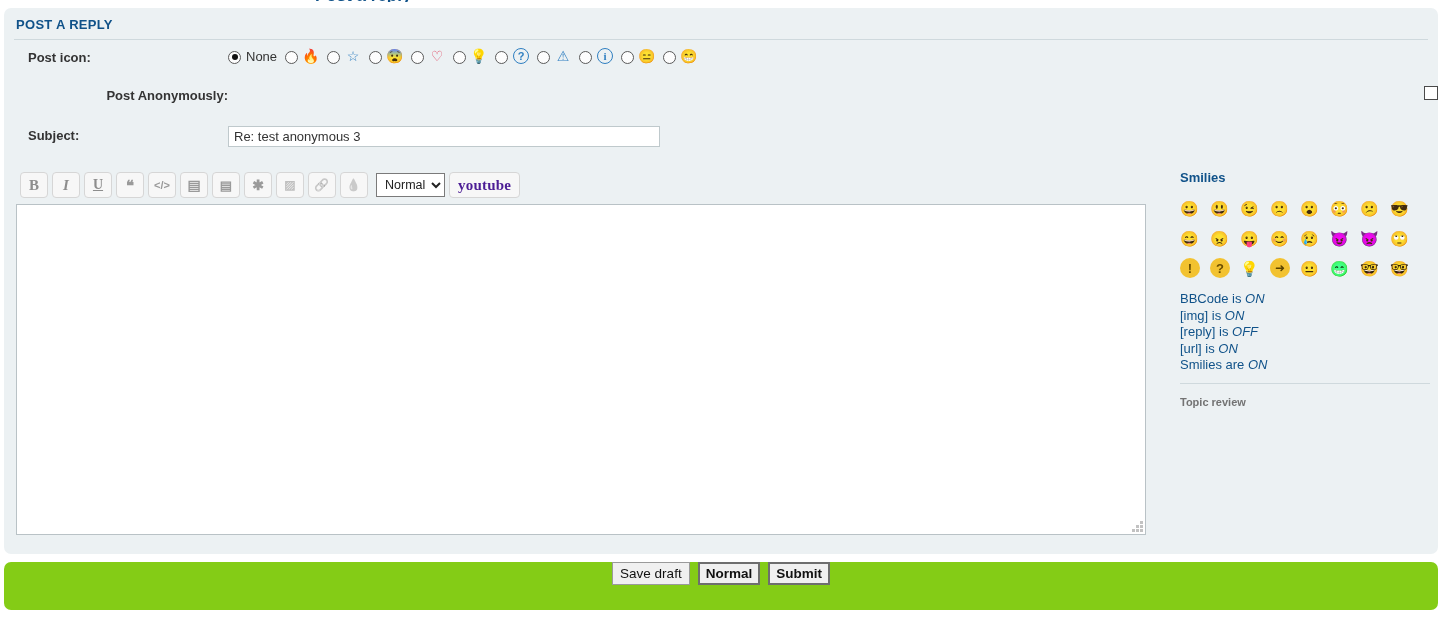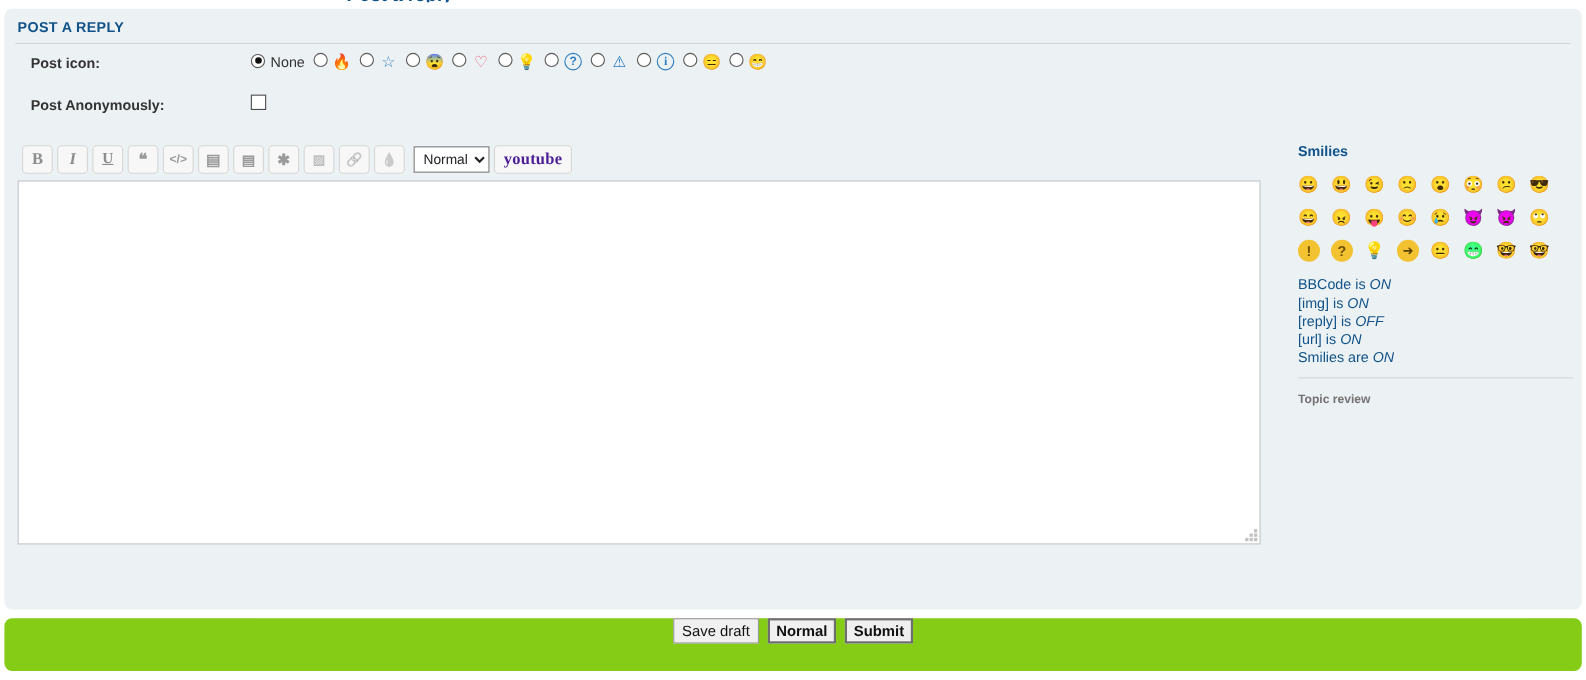--- a/index.html
+++ b/index.html
@@ -83,21 +83,21 @@
 
   
   .icon-choices {
     display: flex;
     align-items: center;
     gap: 0px;
     flex-wrap: nowrap;
   }
   .choice {
     display: inline-flex;
-    align-items: flex-start;
+    align-items: flex-end;
     margin-right: 8px;
     white-space: nowrap;
   }
   .radio {
     width: 13px; height: 13px;
     border-radius: 50%;
     border: 1px solid #5a5a5a;
     background: #fdfdfd;
     display: inline-block;
     position: relative;
@@ -375,27 +375,33 @@
                 <span class="cicon" style="color:#e07b2c;">😑</span>
               </span>
               <span class="choice">
                 <span class="radio"></span>
                 <span class="cicon" style="color:#2f9e3f;">😁</span>
               </span>
             </div>
         </div>
       </div>
 
-      <div class="frow" style="margin-top:12px;">
+      <div class="frow" style="margin-top:12px;text-align:right;">
         <div class="flabel">Post Anonymously:</div>
         <div class="fcontrol">
           <span class="checkbox"></span>
         </div>
       </div>
 
+      <div class="frow" style="margin-top:14px;">
+        <div class="flabel">Subject:</div>
+        <div class="fcontrol">
+          <input class="subject-input" type="text" value="Re: test anonymous 3" style="">
+        </div>
+      </div>
 
       <div class="editor-wrap">
 
         <div class="editor-col">
 
           <div class="toolbar" id="toolbar">
               <span class="tbtn" title="Bold">
                 <span class="gl" style="font-family: &quot;Liberation Serif&quot;, serif; font-size: 15px; color: rgb(141, 141, 141);">B</span>
               </span>
               <span class="tbtn" title="Italic">

